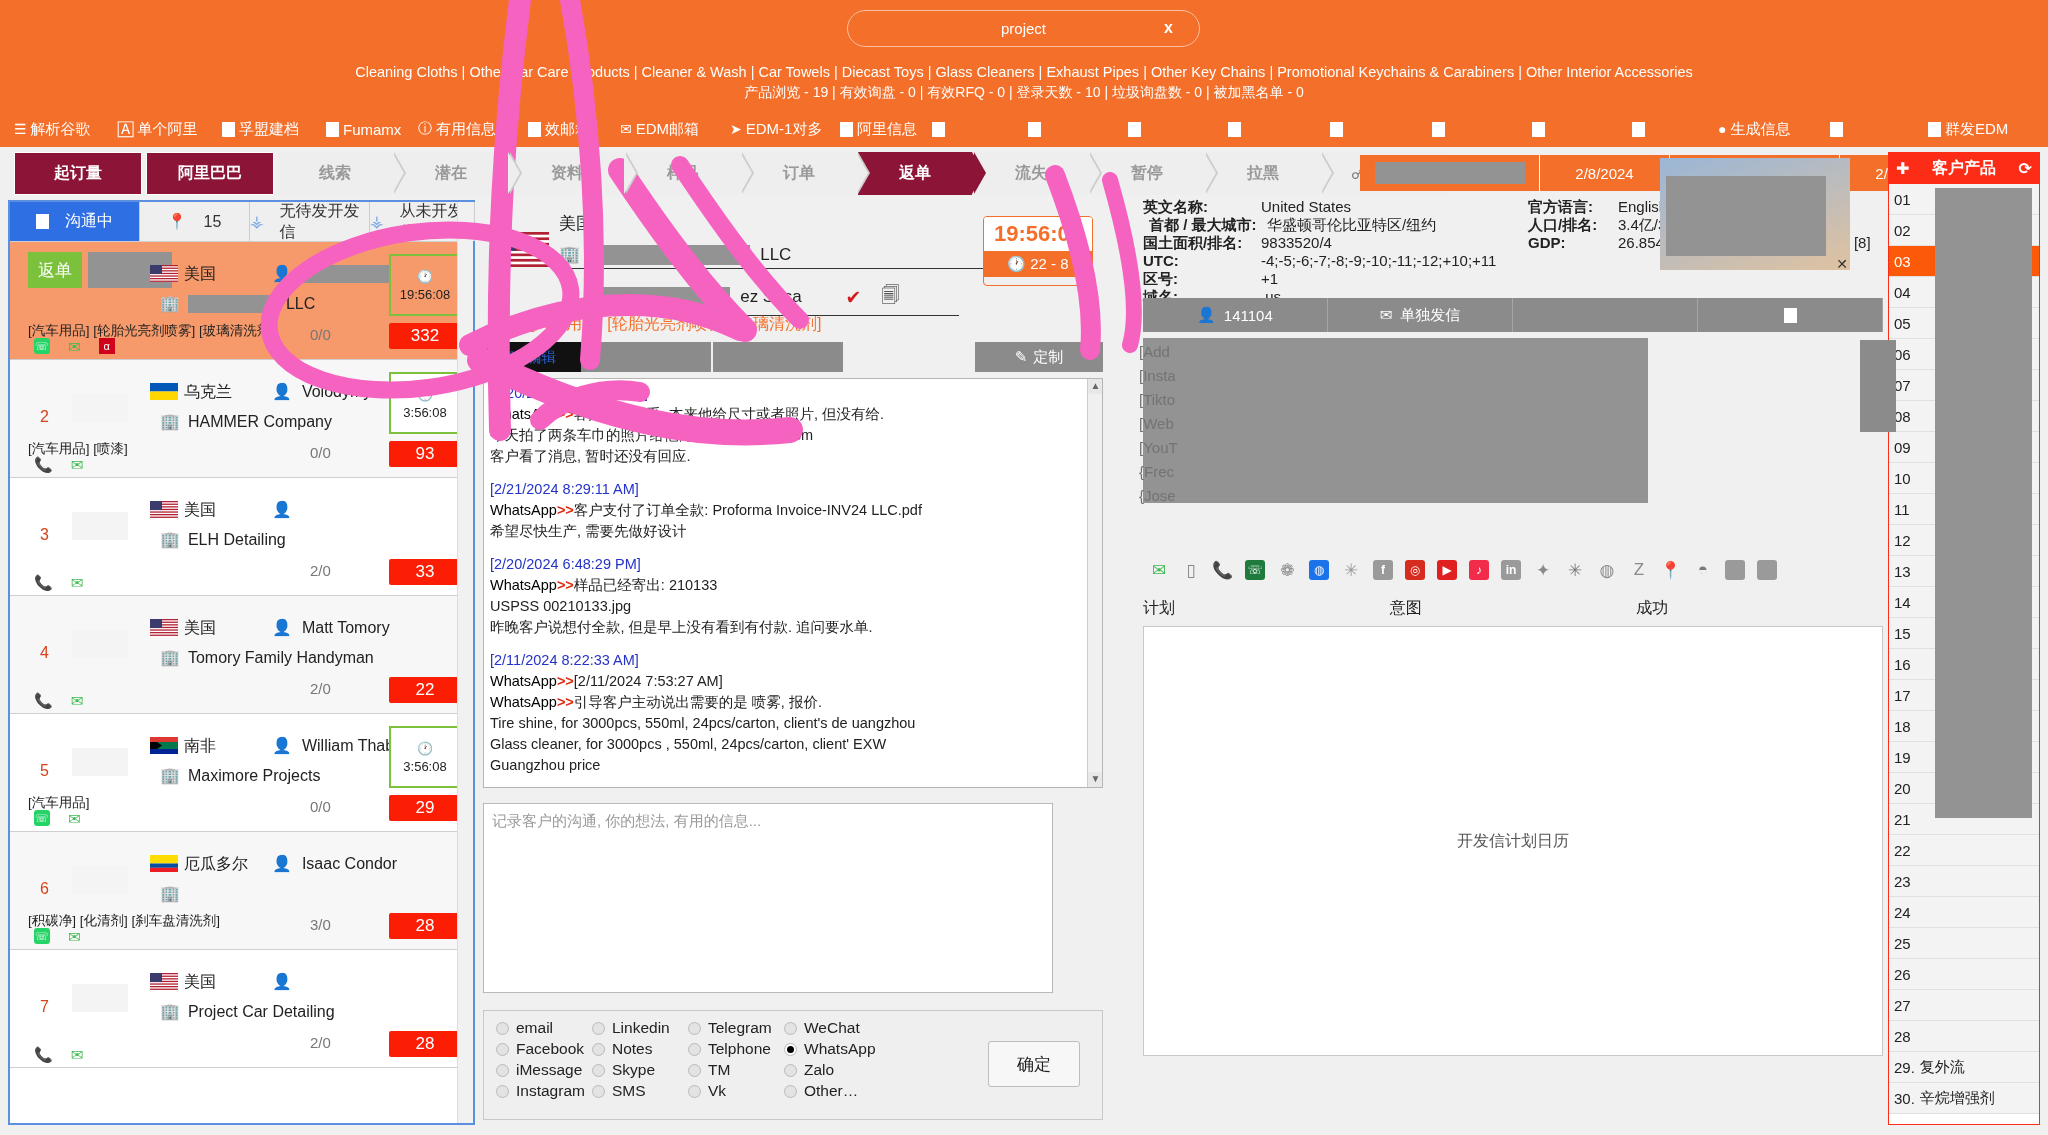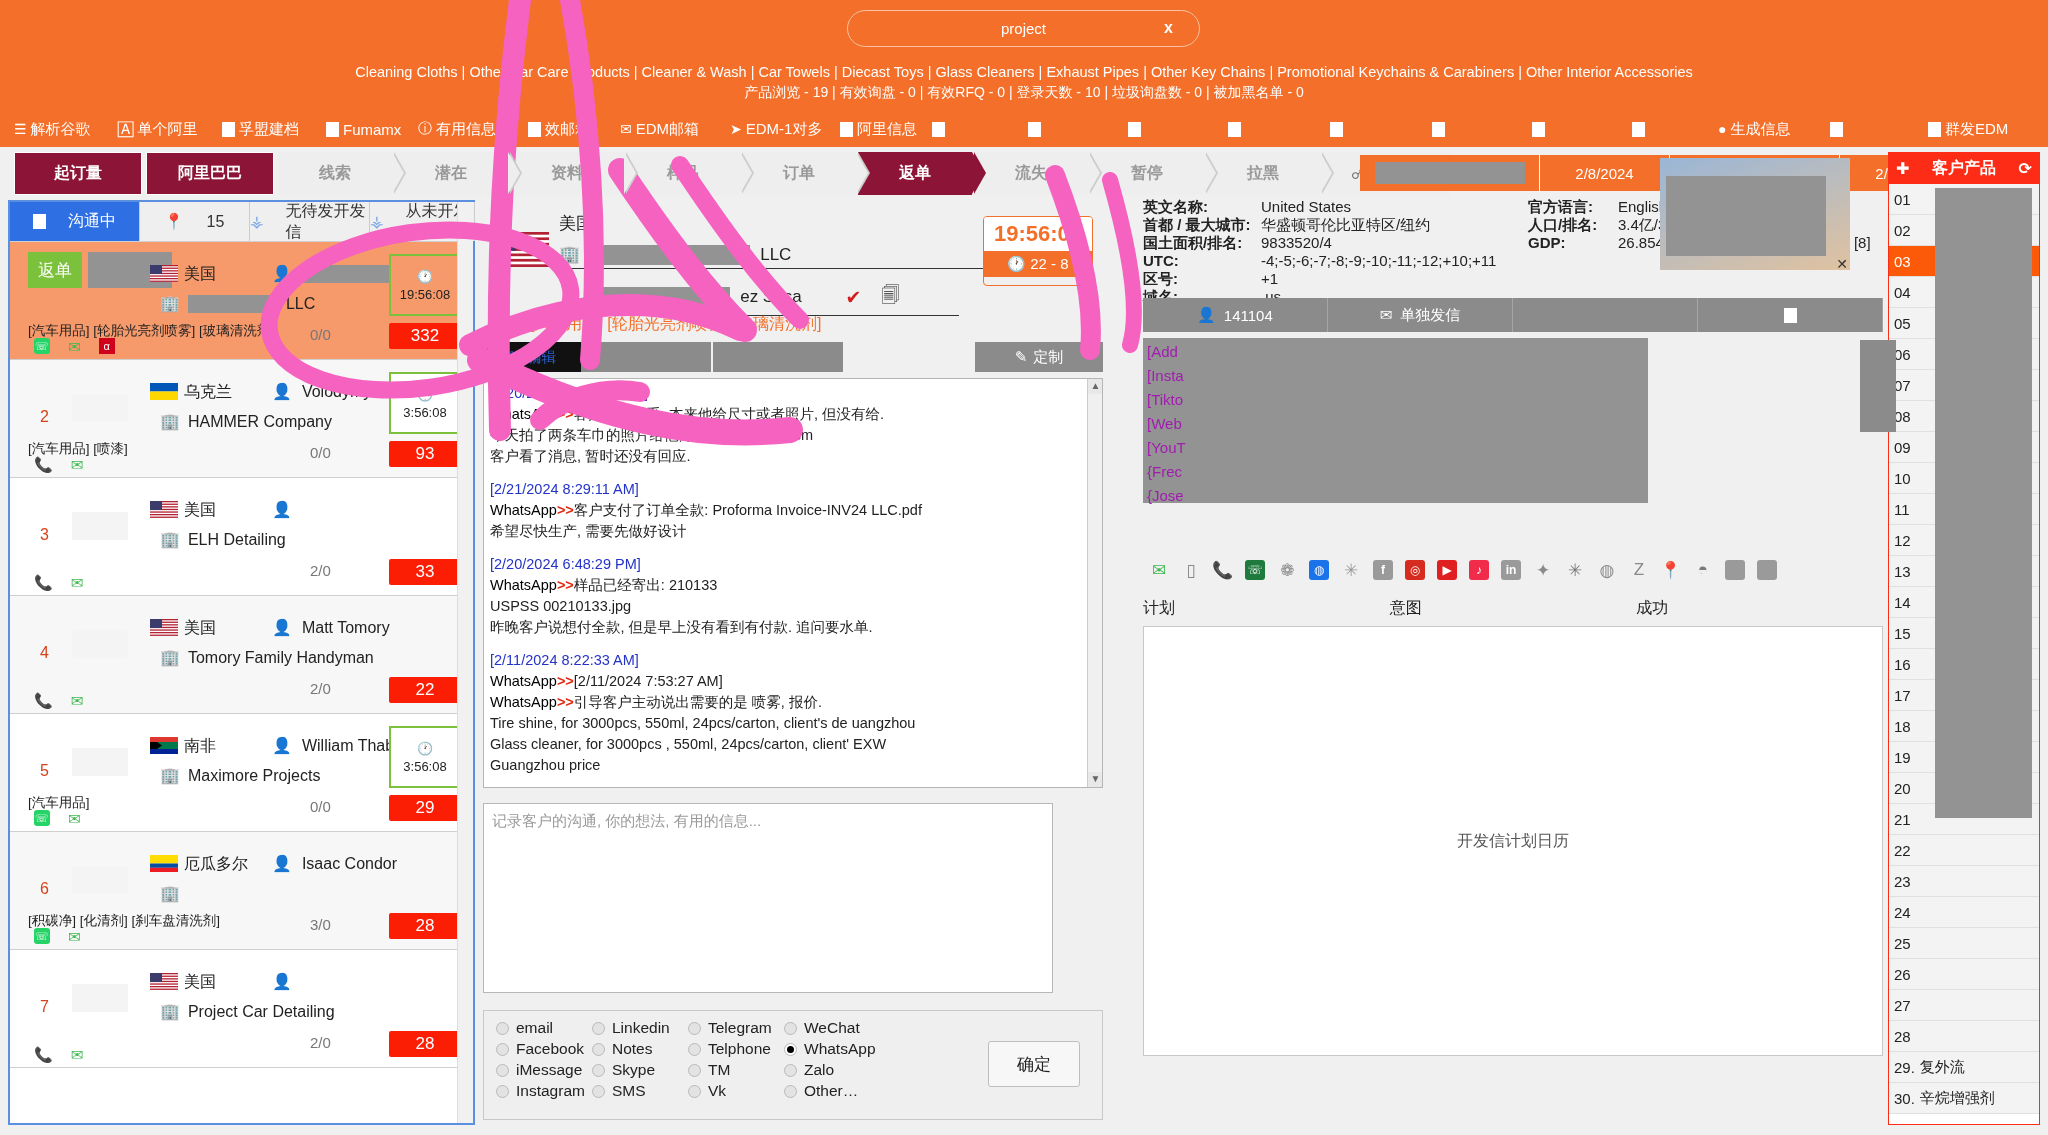--- a/index.html
+++ b/index.html
@@ -49,21 +49,21 @@
   .topinfo { position:absolute; top:155px; height:36px; background:#f4702a; color:#fff;
      display:flex; align-items:center; justify-content:center; font-size:15px;
      border-right:1px solid #fff; }
   .redact { background:#939393; display:inline-block; }
 
   
   #leftpanel { position:absolute; left:8px; top:200px; width:467px; height:925px;
      background:#fff; border:2px solid #5b8fe0; }
   #lfilter { display:flex; height:40px; border-bottom:1px solid #d0d0d0; }
   .lf { flex:0 0 auto; display:flex; align-items:center; justify-content:center;
-     gap:22px; font-size:16px; border-right:1px solid #ccc; cursor:pointer; }
+     gap:16px; font-size:16px; border-right:1px solid #ccc; cursor:pointer; }
   .lf.active { background:#2f6fe4; color:#fff; }
   .lf.plain { background:#efefef; color:#333; }
 
   .cust { position:relative; border-bottom:1px solid #cfcfcf; height:118px; }
   .cust.sel { background:#f79a6b; }
   .cust.alt { background:#f7f7f7; }
   .cust .idx { position:absolute; left:30px; top:48px; color:#d4431a; font-size:16px; }
   .cust .logo { position:absolute; left:62px; top:34px; width:56px; height:28px; }
   .cust .flagwrap { position:absolute; left:140px; top:22px; display:flex; align-items:center; gap:6px;}
   .cust .cname { font-size:16px; }
@@ -136,21 +136,21 @@
   .clab { font-weight:bold; width:118px; }
   .cval { }
   .clab2 { font-weight:bold; width:90px; }
 
   #actionrow { position:absolute; left:10px; top:100px; width:740px; height:34px;
      background:#8b8b8b; display:flex; }
   #actionrow .ar { flex:1; display:flex; align-items:center; justify-content:center; gap:8px;
      color:#fff; font-size:15px; border-right:1px solid #a5a5a5; cursor:pointer; }
 
   #bigredact { position:absolute; left:10px; top:140px; width:505px; height:165px; background:#939393; }
-  #addrtext { position:absolute; left:14px; top:142px; font-size:15px; line-height:1.6; color:#a21caf; }
+  #addrtext { position:absolute; left:6px; top:142px; font-size:15px; line-height:1.6; color:#737373; }
 
   #photo { position:absolute; left:527px; top:-40px; width:190px; height:112px; }
 
   #socialrow { position:absolute; left:10px; top:355px; width:740px; height:34px; display:flex; gap:0; align-items:center;}
   .sic { width:32px; height:26px; display:flex; align-items:center; justify-content:center; cursor:pointer;}
 
   #calhdr { position:absolute; left:10px; top:400px; width:740px; display:flex; font-size:16px;}
   #calhdr div { flex:1; text-align:left; }
   #calbox { position:absolute; left:10px; top:428px; width:740px; height:430px;
      background:#fff; border:1px solid #c8c8c8; display:flex; align-items:center; justify-content:center;
@@ -692,21 +692,21 @@
       </div>
     </div>
 </div>
 
 <div id="right">
   <div class="cinfo">
       <div class="crow" style="left: 10px; top: 0px;">
         <span class="clab">英文名称:</span>
         <span class="cval">United States</span>
       </div>
-      <div class="crow" style="left: 10px; top: 18px;">
+      <div class="crow" style="left: 16px; top: 18px;">
         <span class="clab">首都 / 最大城市:</span>
         <span class="cval">华盛顿哥伦比亚特区/纽约</span>
       </div>
       <div class="crow" style="left: 10px; top: 36px;">
         <span class="clab">国土面积/排名:</span>
         <span class="cval">9833520/4</span>
       </div>
       <div class="crow" style="left: 10px; top: 54px;">
         <span class="clab">UTC:</span>
         <span class="cval">-4;-5;-6;-7;-8;-9;-10;-11;-12;+10;+11</span>

